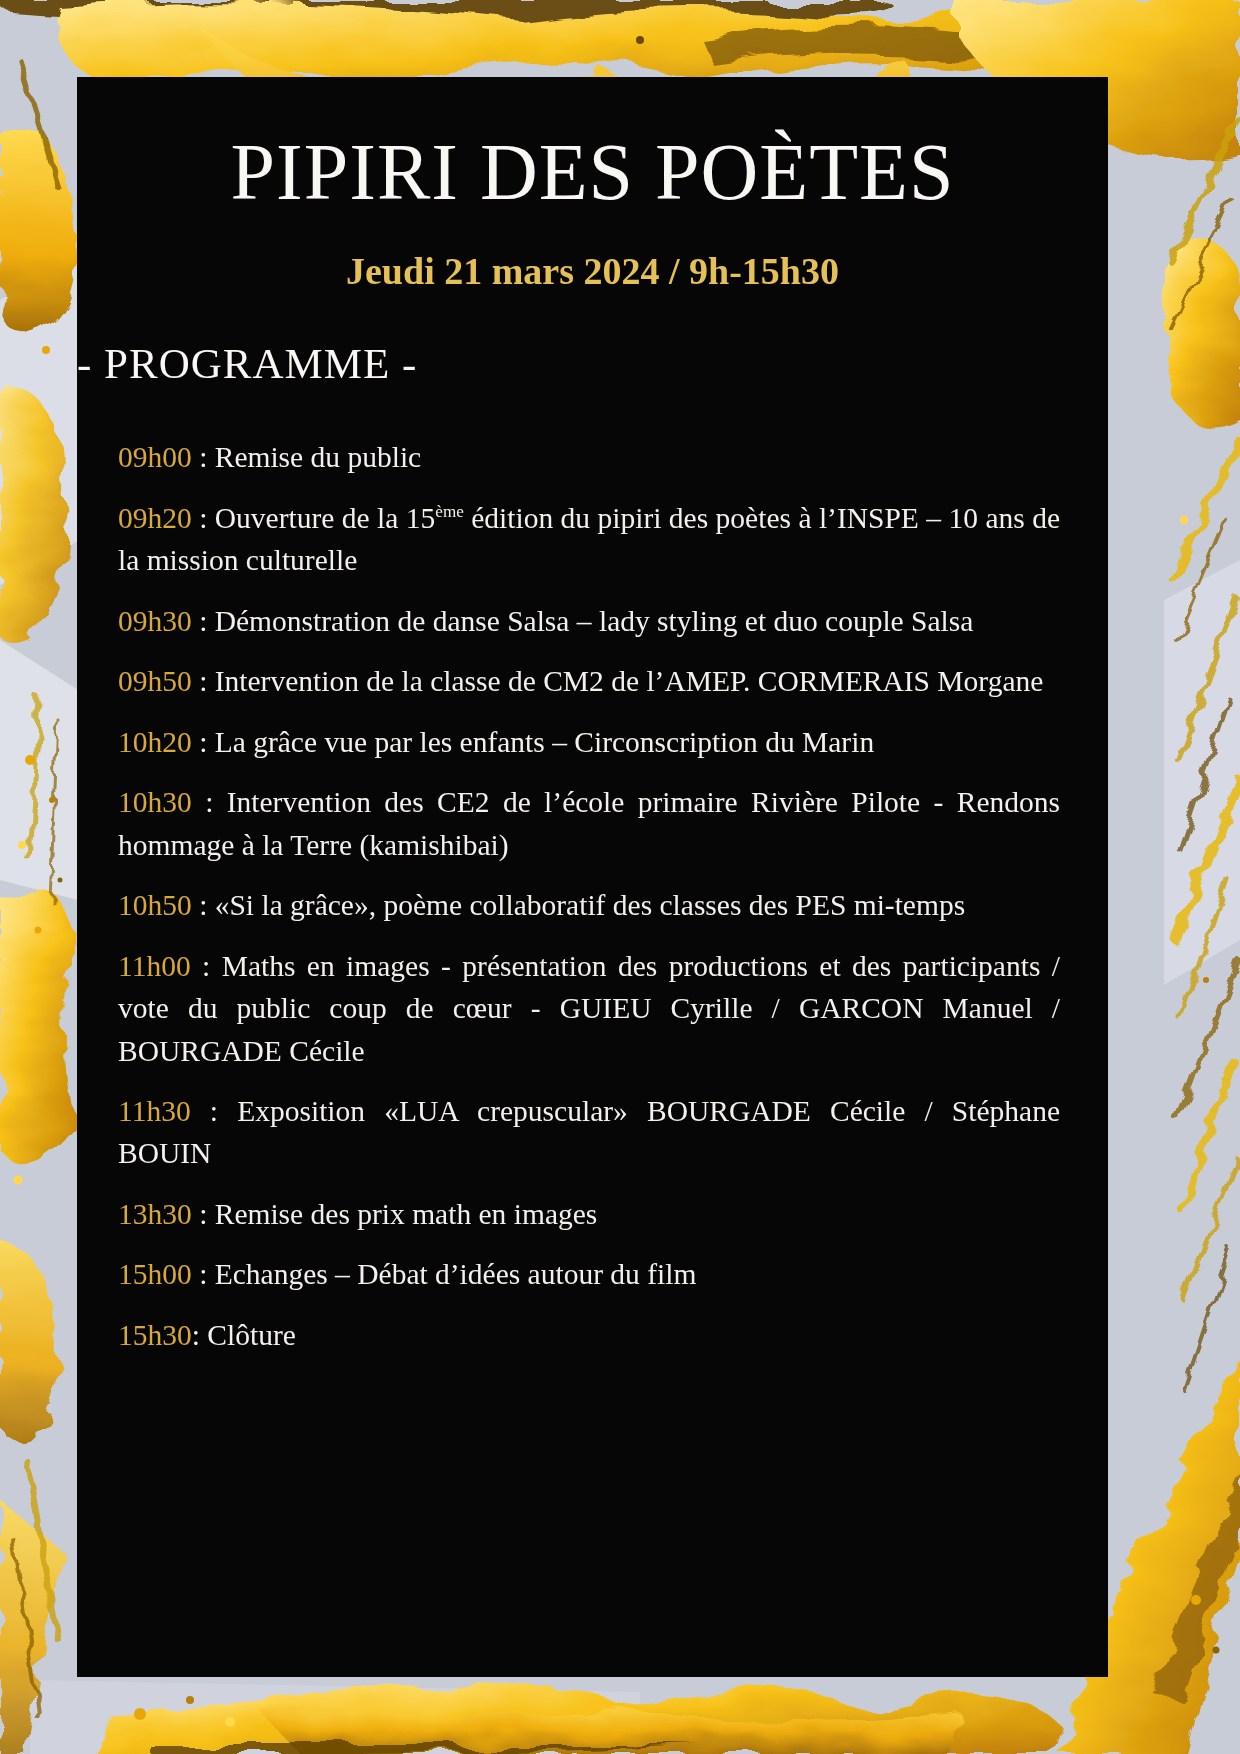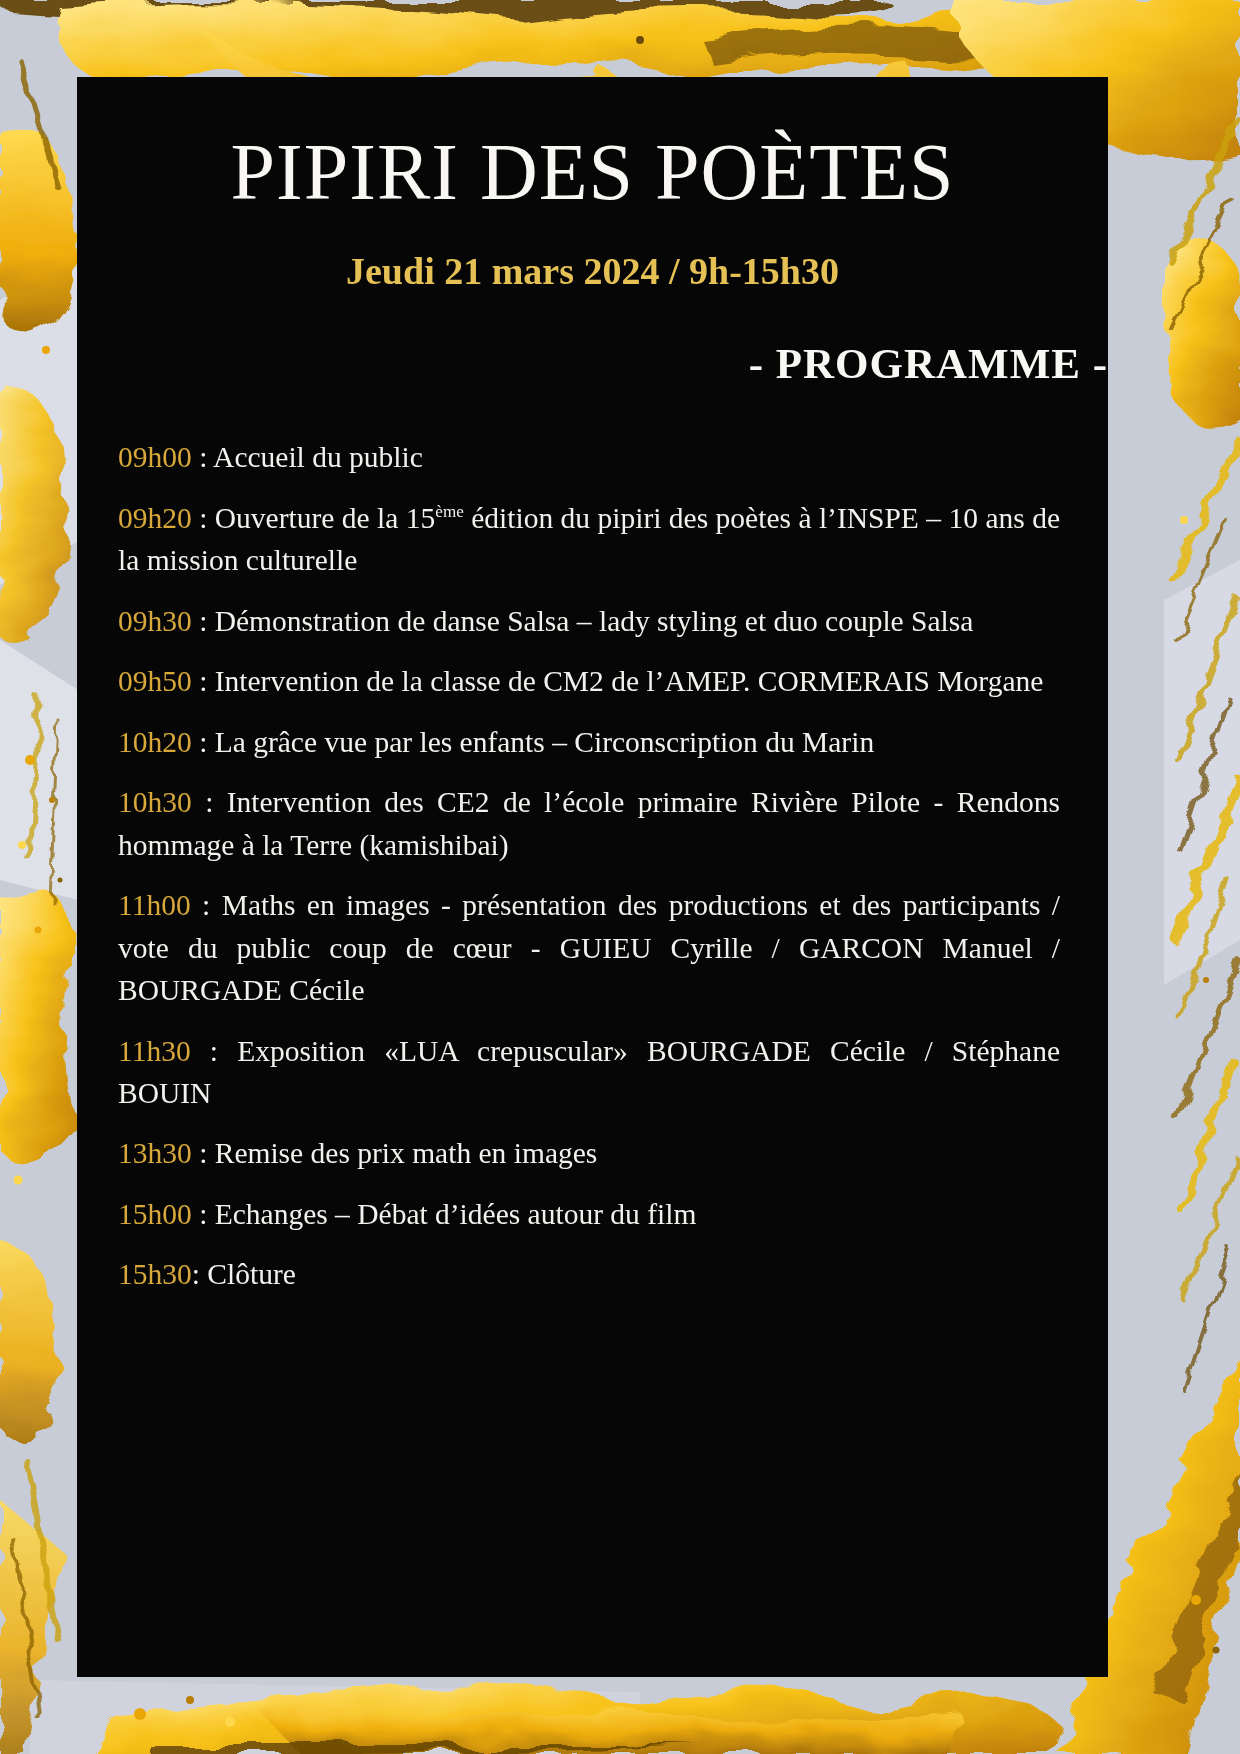--- a/index.html
+++ b/index.html
@@ -36,23 +36,23 @@
   }
   .venue{
     margin:4px 0 0;
     text-align:center;
     font-size:36px;
     font-weight:400;
     color:var(--title-text,#f4f3ef);
   }
   .prog-heading{
     margin:46px 0 0;
-    text-align:right;
+    text-align:left;
     font-size:43px;
-    font-weight:700;
+    font-weight:400;
     letter-spacing:1px;
     color:var(--title-text,#f6f5f2);
   }
   .items{margin:48px 48px 0 41px;}
   .item{
     font-size:29.5px;
     line-height:1.44;
     margin:0 0 18px;
     text-align:justify;
     color:var(--body-text,#f2f1ed);
@@ -167,26 +167,27 @@
       <circle cx="640" cy="40" r="4" fill="#6b4a08"></circle>
       <circle cx="980" cy="120" r="5" fill="#e8a707"></circle>
     </g>
   </svg>
 
   <div class="panel">
     <h1 class="title">PIPIRI DES POÈTES</h1>
     <p class="date-line">Jeudi 21 mars 2024 / 9h-15h30</p>
     <h2 class="prog-heading">- PROGRAMME -</h2>
     <div class="items">
-        <p class="item"><span class="time">09h00</span><span> : </span><span>Accueil du public</span></p>
+        <p class="item"><span class="time">09h00</span><span> : </span><span>Remise du public</span></p>
         <p class="item"><span class="time">09h20</span><span> : </span><span>Ouverture de la 15</span><sup>ème</sup><span> édition du pipiri des poètes à l’INSPE – 10 ans de la mission culturelle</span></p>
         <p class="item"><span class="time">09h30</span><span> : </span><span>Démonstration de danse Salsa – lady styling et duo couple Salsa</span></p>
         <p class="item"><span class="time">09h50</span><span> : </span><span>Intervention de la classe de CM2 de l’AMEP. CORMERAIS Morgane</span></p>
         <p class="item"><span class="time">10h20</span><span> : </span><span>La grâce vue par les enfants – Circonscription du Marin</span></p>
         <p class="item"><span class="time">10h30</span><span> : </span><span>Intervention des CE2 de l’école primaire Rivière Pilote - Rendons hommage à la Terre (kamishibai)</span></p>
+        <p class="item"><span class="time">10h50</span><span> : </span><span>«Si la grâce», poème collaboratif des classes des PES mi-temps</span></p>
         <p class="item"><span class="time">11h00</span><span> : </span><span>Maths en images - présentation des productions et des participants / vote du public coup de cœur  - GUIEU Cyrille / GARCON Manuel / BOURGADE Cécile</span></p>
         <p class="item"><span class="time">11h30</span><span> : </span><span>Exposition «LUA crepuscular» BOURGADE Cécile / Stéphane BOUIN</span></p>
         <p class="item"><span class="time">13h30</span><span> : </span><span>Remise des prix math en images</span></p>
         <p class="item"><span class="time">15h00</span><span> :  </span><span>Echanges – Débat d’idées autour du film</span></p>
         <p class="item extra-gap"><span class="time">15h30</span><span>: </span><span>Clôture</span></p>
       </div>
   </div>
 </div>
 
 </body></html>

